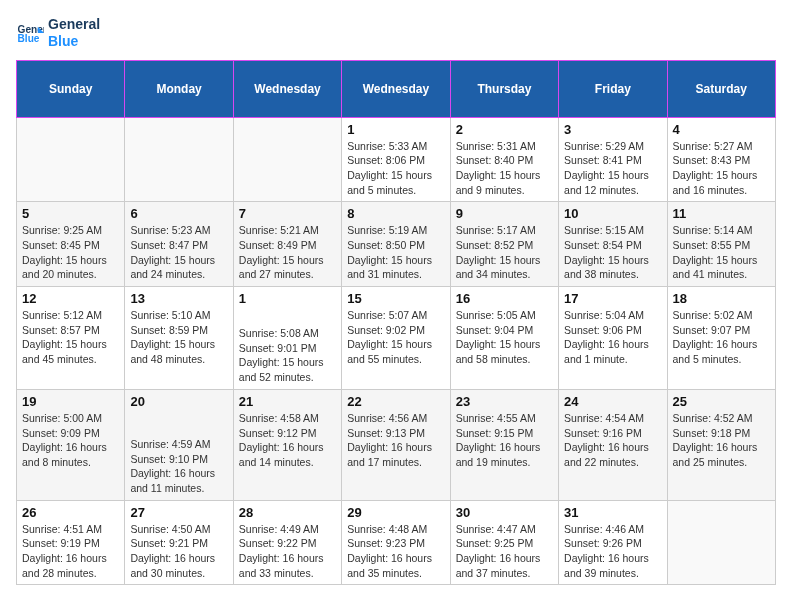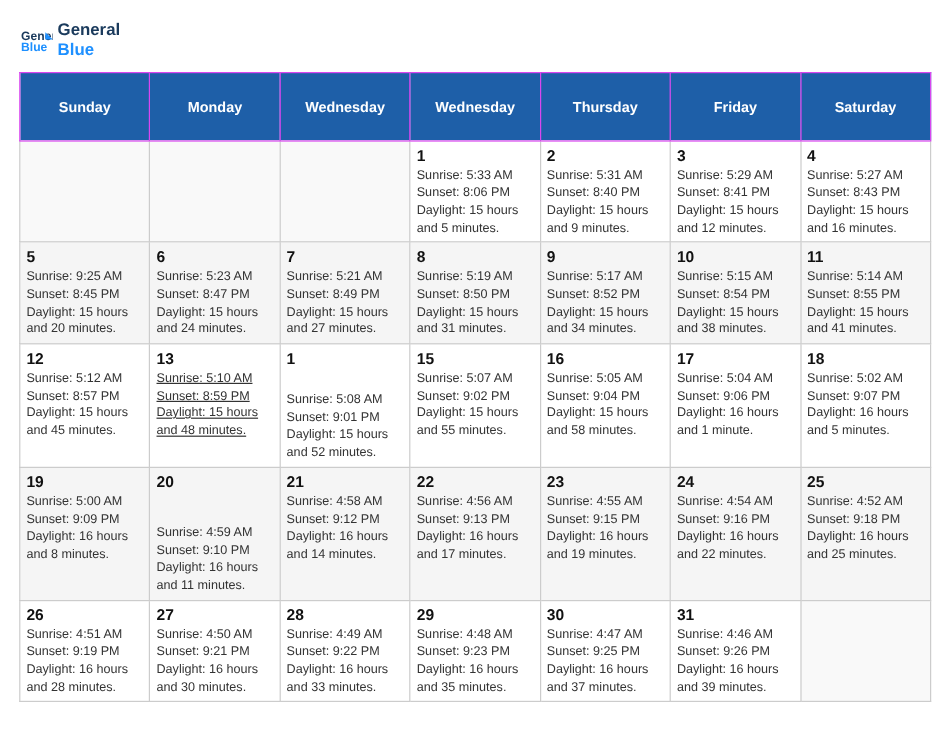--- a/index.html
+++ b/index.html
@@ -202,21 +202,21 @@
       <tr>
         <td>
           <span class="date-num">12</span>
           <div class="cell-text" style="white-space: pre-line;">Sunrise: 5:12 AM
 Sunset: 8:57 PM
 Daylight: 15 hours
 and 45 minutes.</div>
         </td>
         <td>
           <span class="date-num">13</span>
-          <div class="cell-text" style="white-space: pre-line; text-decoration: underline;">Sunrise: 5:10 AM
+          <div class="cell-text" style="white-space: pre-line;">Sunrise: 5:10 AM
 Sunset: 8:59 PM
 Daylight: 15 hours
 and 48 minutes.</div>
         </td>
         <td>
           <span class="date-num">1</span>
           <div class="cell-text" style="white-space: pre-line; margin-top: 20px;">Sunrise: 5:08 AM
 Sunset: 9:01 PM
 Daylight: 15 hours
 and 52 minutes.</div>

